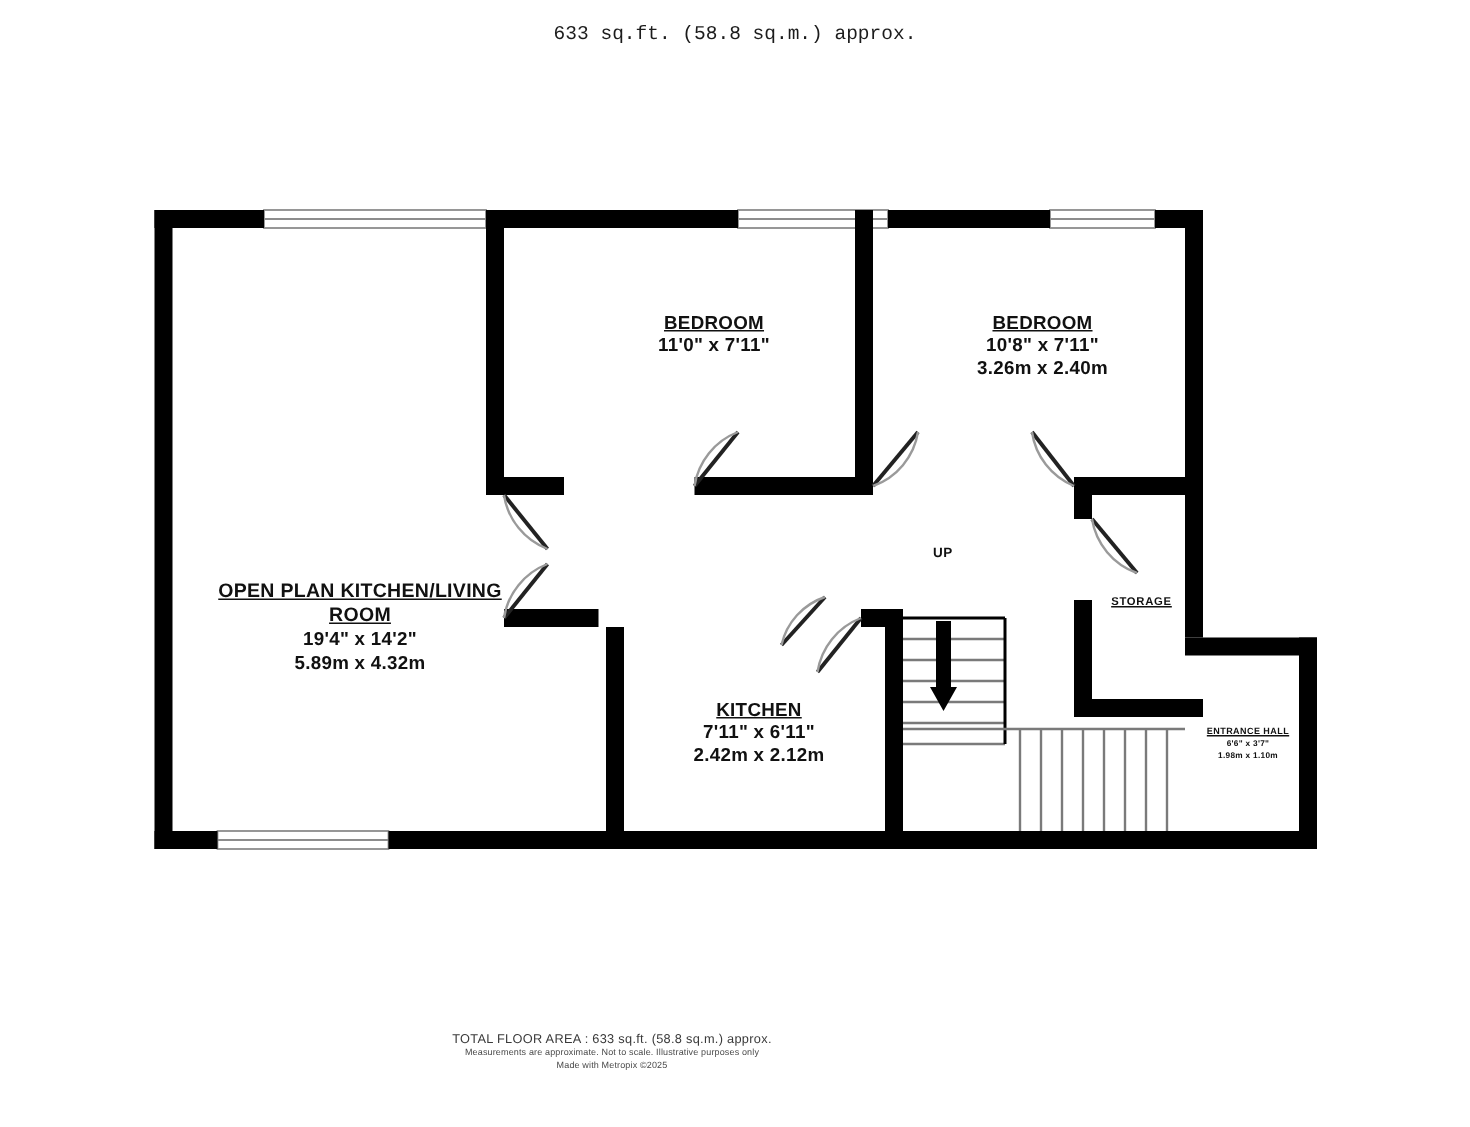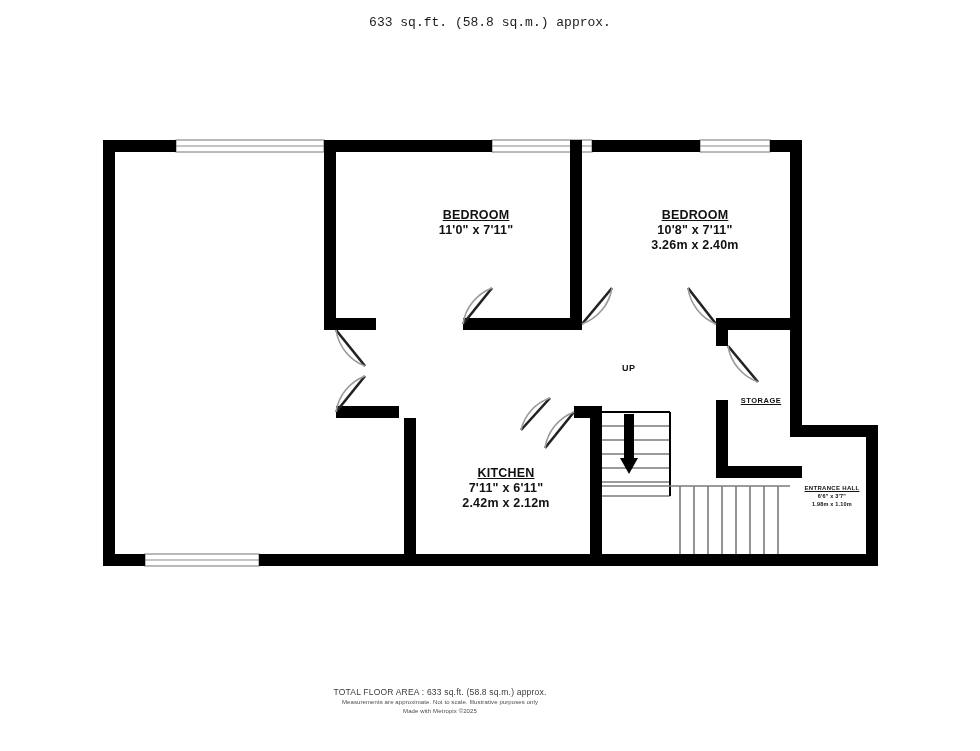--- a/index.html
+++ b/index.html
@@ -41,21 +41,20 @@
     line-height: 25px;
     color: #1c1c1c;
     font-family: Liberation Mono, monospace;
   }
   .footer {
     position: absolute;
     left: 0;
     top: 686px;
     width: 816px;
     text-align: center;
-    padding-left: 32px;
   }
   .footer .total {
     font-size: 8.5px;
     color: #3a3a3a;
     letter-spacing: 0.2px;
     line-height: 12px;
   }
   .footer .disclaimer {
     font-size: 6px;
     color: #4a4a4a;
@@ -283,20 +282,25 @@
     <div class="name">BEDROOM</div>
     <div class="dim-imp">11'0"  x 7'11"</div>
   </div>
 
   <div class="room-label label-bedroom-2" style="left:605px; top:208px; width:180px;">
     <div class="name">BEDROOM</div>
     <div class="dim-imp">10'8"  x 7'11"</div>
     <div class="dim-met">3.26m  x 2.40m</div>
   </div>
 
+  <div class="room-label label-kitchen" style="left:126px; top:386px; width:228px;">
+    <div class="name">OPEN PLAN KITCHEN/LIVING ROOM</div>
+    <div class="dim-imp">19'4"  x 14'2"</div>
+    <div class="dim-met">5.89m  x 4.32m</div>
+  </div>
 
   <div class="room-label label-bathroom" style="left:418px; top:466px; width:176px;">
     <div class="name">KITCHEN</div>
     <div class="dim-imp">7'11"  x 6'11"</div>
     <div class="dim-met">2.42m  x 2.12m</div>
   </div>
 
   <div class="room-label label-storage" style="left:722px; top:393px; width:78px;text-align:center;">
     <div class="name">STORAGE</div>
   </div>

